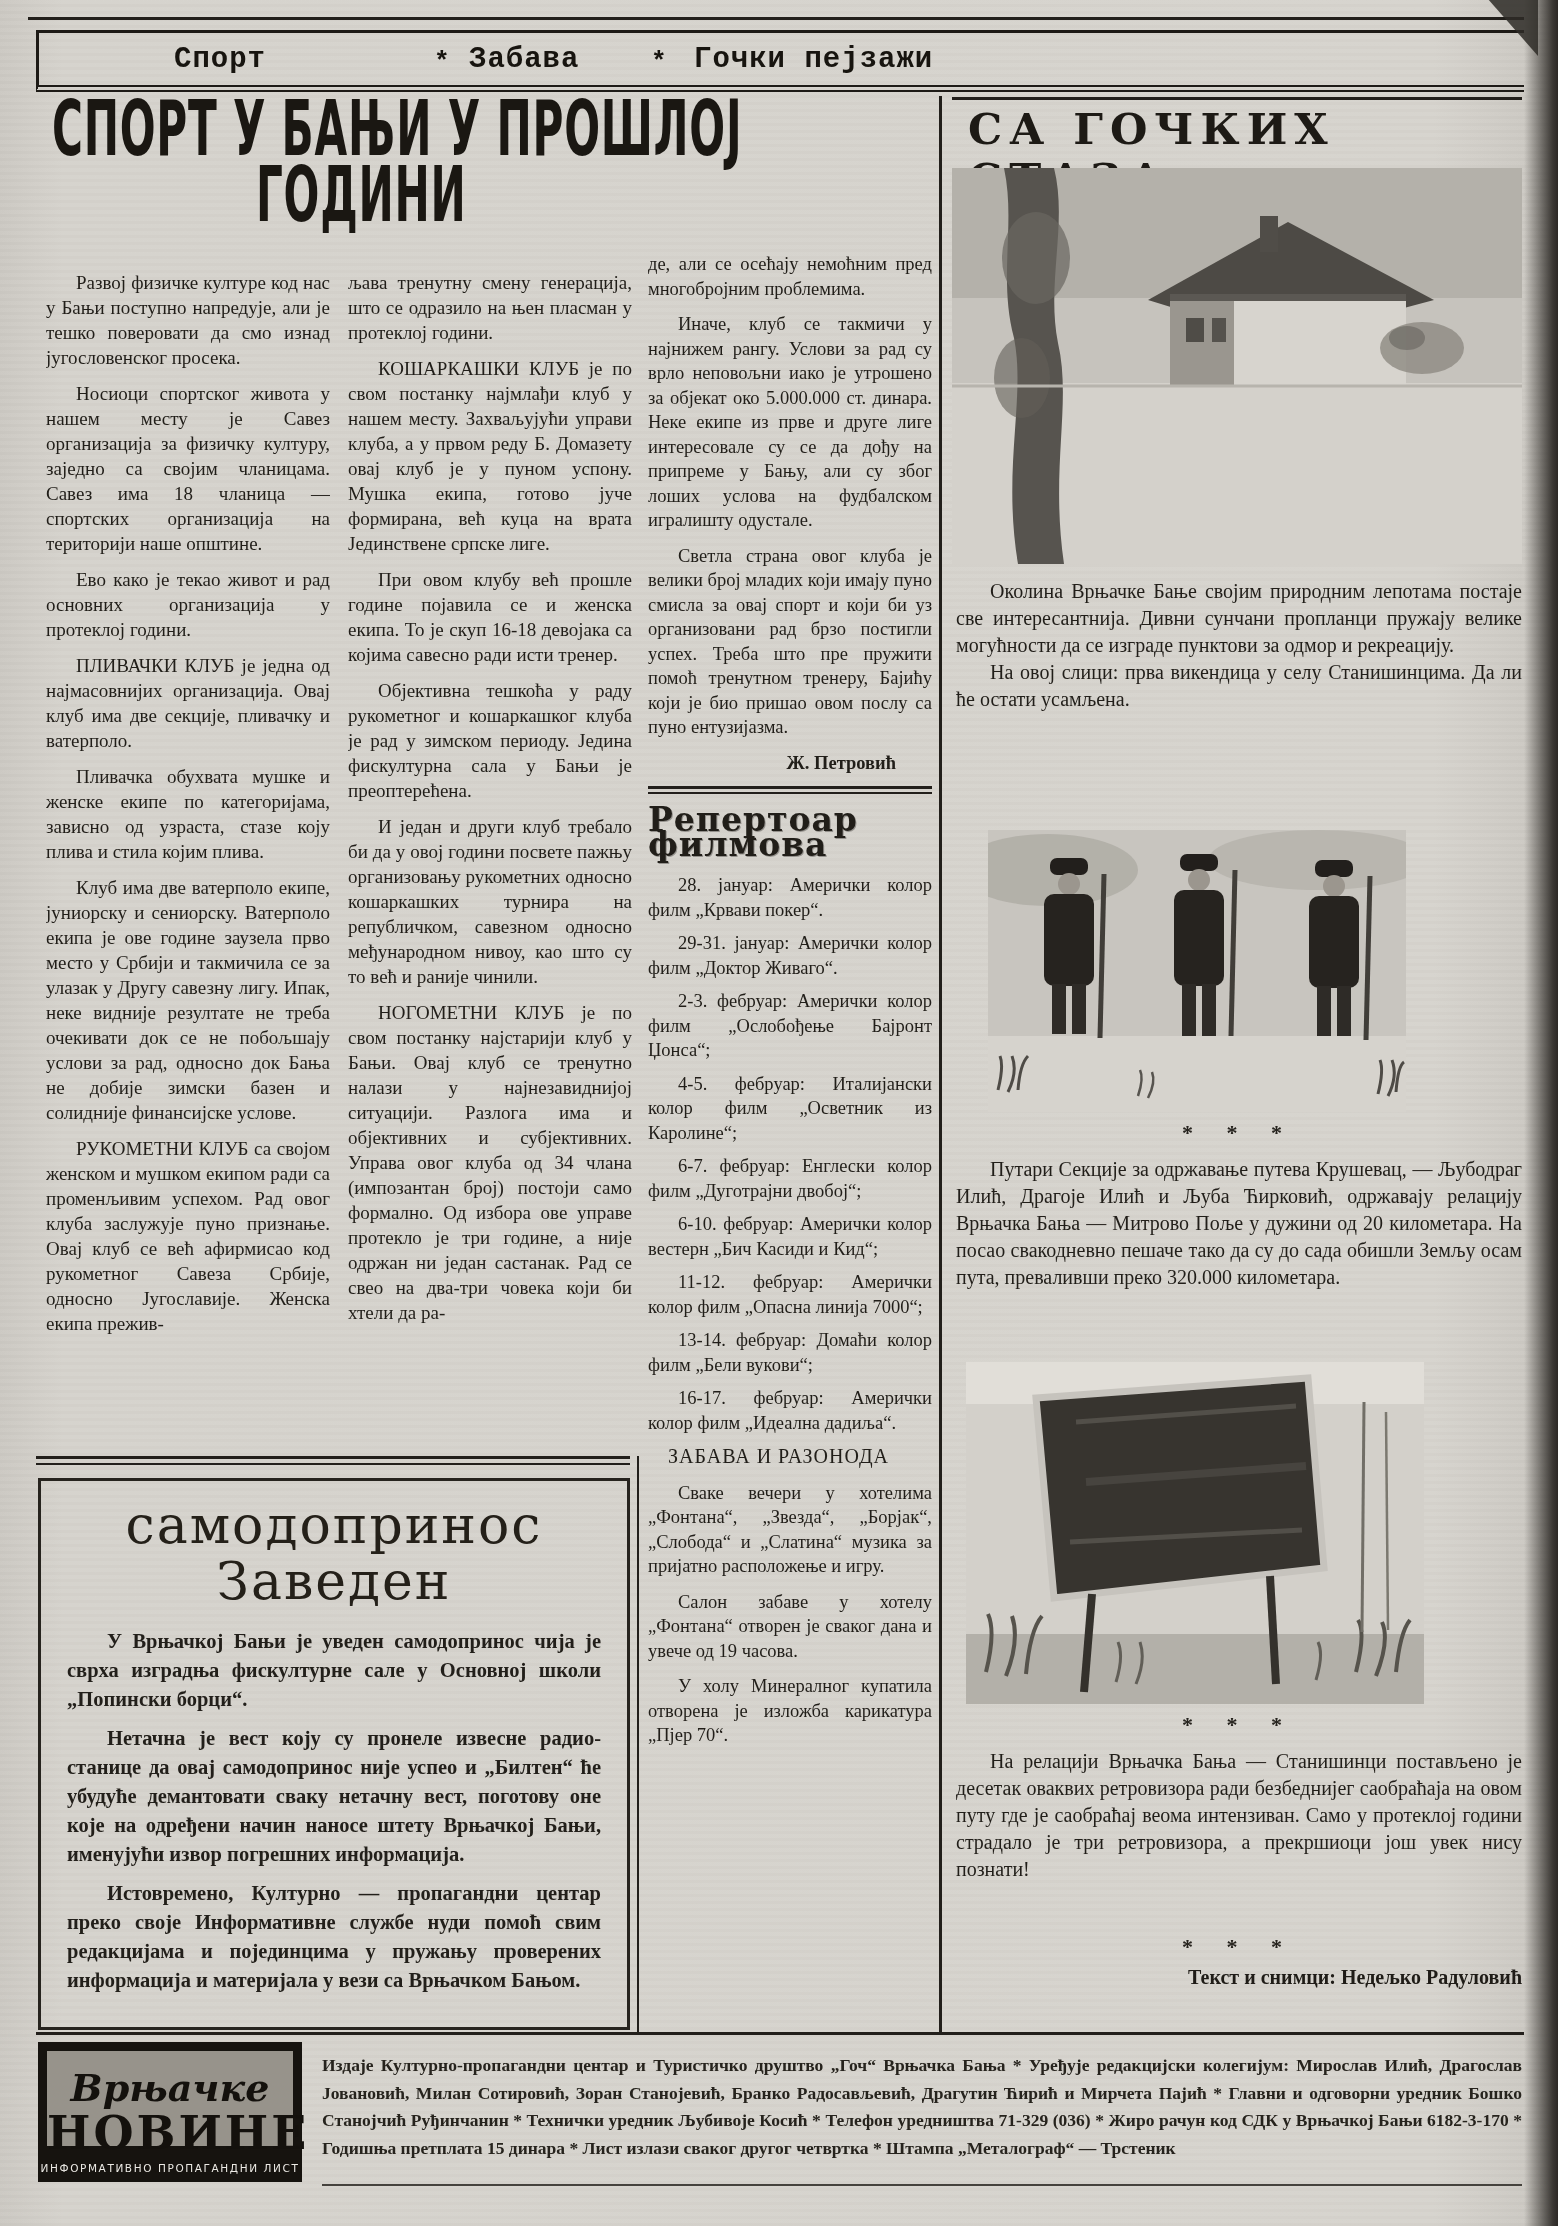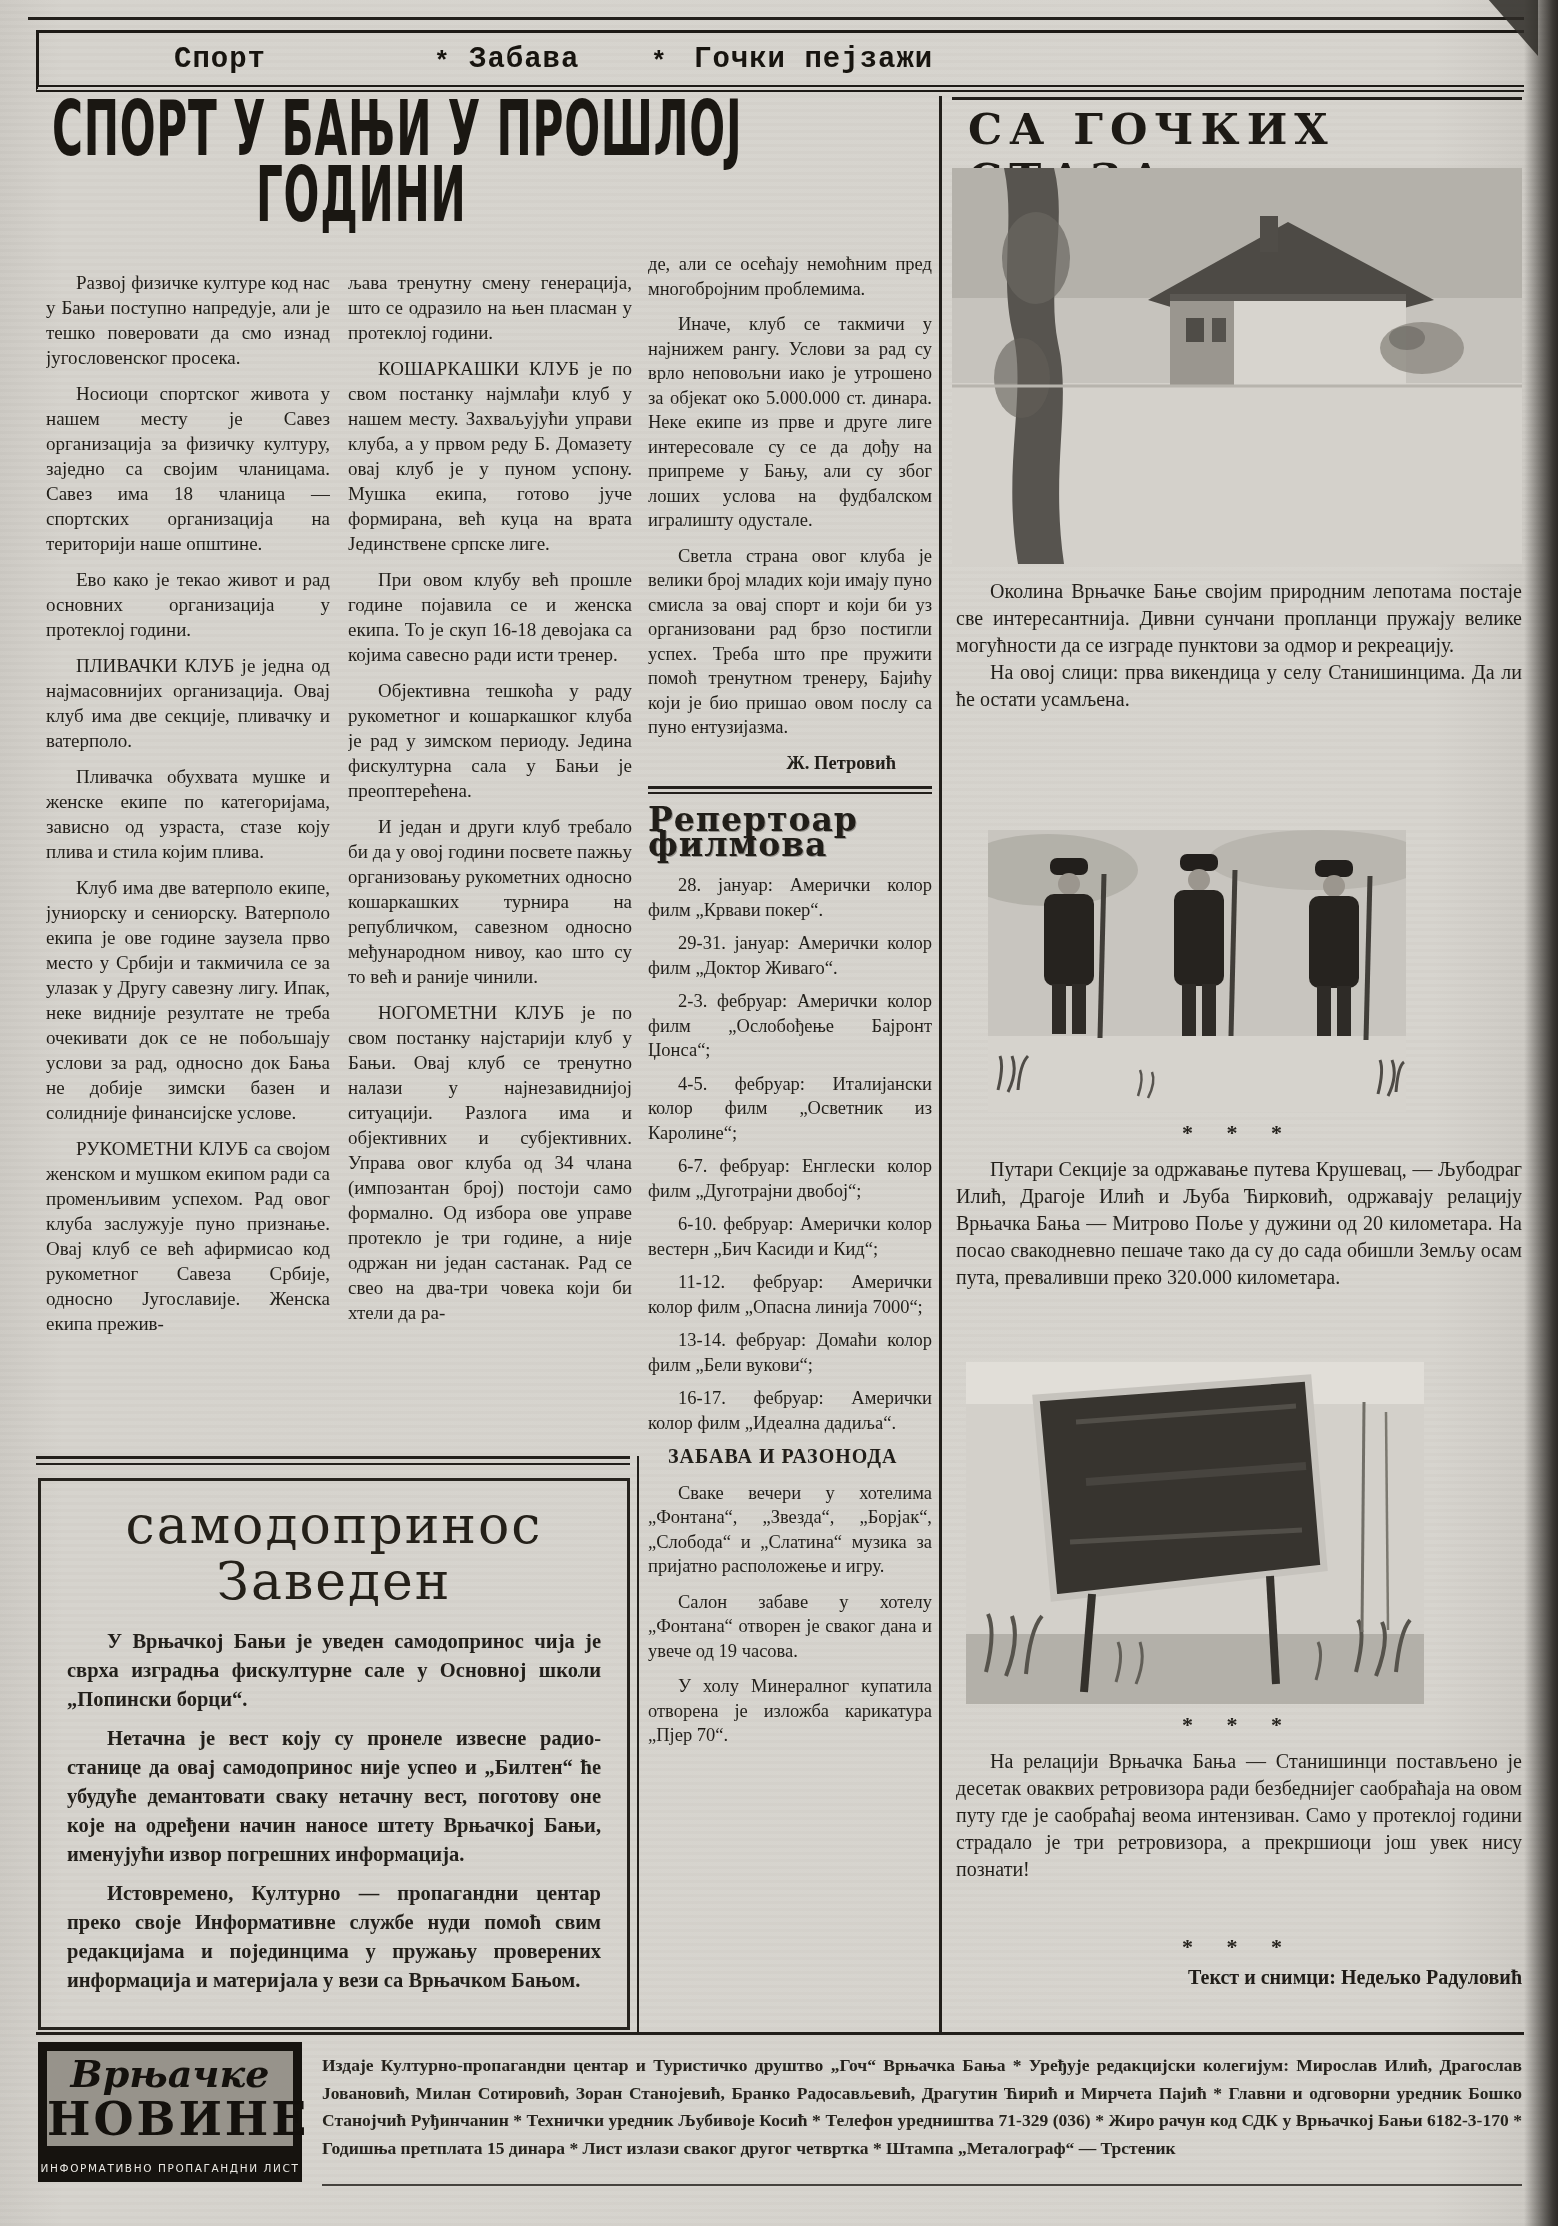--- a/index.html
+++ b/index.html
@@ -61,21 +61,21 @@
   }
   .rep-title {
     font-family:"DejaVu Serif", serif; font-weight:bold;
     font-size:33px; text-indent:0 !important;
     letter-spacing:1px; margin:0 0 16px 0 !important;
     text-shadow:1px 1px 0 rgba(30,27,22,0.35);
     text-align:left;
   }
   .film { margin-bottom:9px !important; }
   .subhead {
-    font-weight:bold; font-size:20px; letter-spacing:1px;
+    font-weight:normal; font-size:20px; letter-spacing:1px;
     text-indent:20px !important; margin:6px 0 12px 0 !important; text-align:left;
   }
 
   
   .selfbox {
     position:absolute; left:38px; top:1478px; width:592px; height:552px;
     border:3px solid #26231e; padding:16px 26px 10px 26px; overflow:hidden;
   }
   .selfbox-title {
     font-family:"DejaVu Serif", serif; font-size:52px; line-height:56px;
@@ -108,21 +108,21 @@
   .photo { position:absolute; overflow:hidden; }
   .photo svg { display:block; }
 
   
   .masthead {
     position:absolute; left:38px; top:2042px; width:264px; height:140px;
     background:#16130f; padding:9px;
   }
   .masthead-inner {
     position:absolute; left:9px; right:9px; top:9px; bottom:36px;
-    background:#97938b; text-align:center; padding-top:2px;
+    background:#97938b; text-align:center; padding-top:16px;
   }
   .masthead-l1 {
     font-family:"DejaVu Serif", serif; font-weight:bold; font-style:italic;
     font-size:38px; line-height:42px; color:#14110d;
   }
   .masthead-l2 {
     font-family:"DejaVu Serif", serif; font-weight:bold;
     font-size:46px; line-height:48px; letter-spacing:3px; color:#14110d;
   }
   .masthead-tag {

